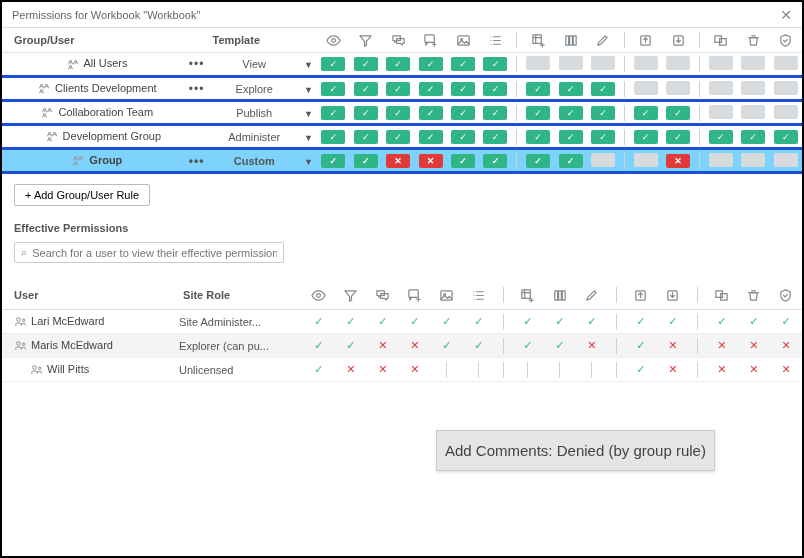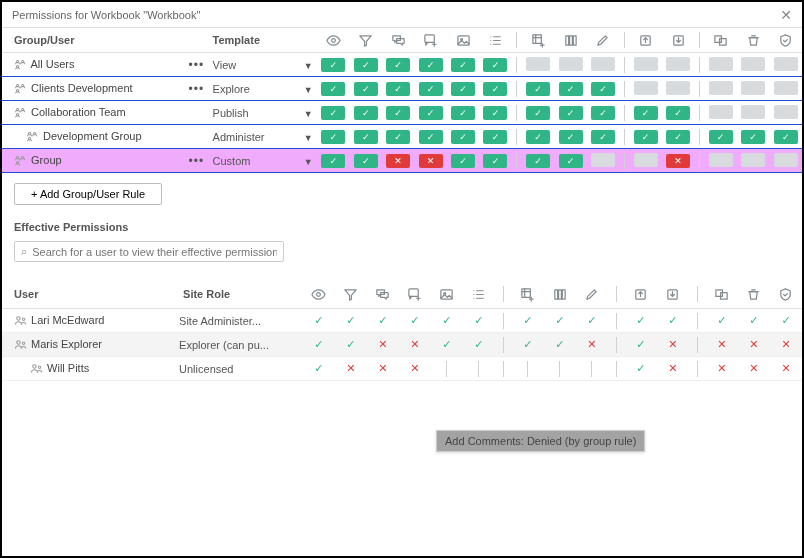--- a/index.html
+++ b/index.html
@@ -13,55 +13,55 @@
 .rules-table { width: 100%; border-collapse: collapse; }
 .rules-table th, .rules-table td { padding: 0; vertical-align: middle; }
 .rules-header-row th { text-align: left; font-weight: bold; font-size: 11px; color: #555; padding: 6px 4px; border-bottom: 1px solid #e0e0e0; }
 .rules-header-row th.icon-col { text-align: center; padding: 4px 0; }
 .col-gu { width: 180px; }
 .col-kebab { width: 22px; }
 .col-tpl { width: 90px; }
 .col-chev { width: 14px; }
 .col-icon { width: 29px; }
 .col-div { width: 10px; }
-.rule-row { height: 24px; border-bottom: 1px solid #1d4ed8; }
-.rule-row.selected { background: #f0abfc; }
+.rule-row { height: 24px; border-bottom: 3px solid #1d4ed8; text-align: center; }
+.rule-row.selected { background: #7dd3fc; font-weight: bold; }
 .rule-row td { padding: 2px 4px; }
 .group-icon { display: inline-block; width: 14px; color: #888; font-size: 11px; }
 .group-name { font-size: 11px; color: #444; }
 .kebab { color: #555; font-size: 12px; cursor: pointer; letter-spacing: 1px; }
 .tpl-name { font-size: 11px; color: #555; }
 .chev { font-size: 9px; color: #555; cursor: pointer; }
 .perm-cell { text-align: center; }
 .perm-badge { display: inline-block; width: 24px; height: 14px; border-radius: 2px; line-height: 14px; font-size: 9px; color: #fff; }
 .perm-allow { background: #2fb586; }
 .perm-deny { background: #e03a3a; }
 .perm-unset { background: #d8dbdd; }
 .perm-allow::after { content: "✓"; }
 .perm-deny::after { content: "✕"; }
 .vdiv { width: 1px; height: 16px; background: #d0d0d0; margin: 0 auto; }
 .add-rule { margin: 10px 12px; }
-.add-rule button { font-size: 11px; padding: 4px 16px; border: 1px solid #bbb; background: #fff; border-radius: 2px; cursor: pointer; }
+.add-rule button { font-size: 11px; padding: 4px 10px; border: 1px solid #bbb; background: #fff; border-radius: 2px; cursor: pointer; }
 .search-row { padding: 4px 12px 10px 12px; }
 .search-box { display: flex; align-items: center; border: 1px solid #ccc; padding: 3px 6px; width: 270px; font-size: 11px; color: #888; border-radius: 2px; }
 .search-box .mag { margin-right: 5px; font-size: 11px; color: #888; }
 .search-input { border: none; outline: none; font-size: 11px; color: #555; flex: 1; }
 .eff-table { width: 100%; border-collapse: collapse; margin-top: 8px; }
 .eff-header-row th { text-align: left; font-weight: bold; font-size: 11px; color: #555; padding: 6px 8px; border-bottom: 1px solid #e0e0e0; }
 .eff-header-row th.icon-col { text-align: center; }
 .eff-row { height: 24px; border-bottom: 1px solid #eee; }
 .eff-row td { padding: 2px 4px; }
 .eff-row.hover { background: #f4f4f4; }
 .user-icon { display: inline-block; width: 14px; color: #999; font-size: 11px; }
 .mark { display: inline-block; width: 24px; text-align: center; font-size: 11px; }
 .mark.allow { color: #2fb586; }
 .mark.deny { color: #e03a3a; }
 .mark.allow::after { content: "✓"; }
 .mark.deny::after { content: "✕"; }
-.tooltip { position: absolute; background: #a3a3a3; border: 1px solid #ccc; padding: 4px 8px; font-size: 11px; color: #444; box-shadow: 0 1px 3px rgba(0,0,0,0.15); white-space: nowrap; z-index: 10; }
+.tooltip { position: absolute; background: #e5e5e5; border: 1px solid #ccc; padding: 11px 8px; font-size: 15px; color: #444; box-shadow: 0 1px 3px rgba(0,0,0,0.15); white-space: nowrap; z-index: 10; }
 .col-user { width: 180px; }
 .col-role { width: 126px; }
 svg.ico { width: 15px; height: 15px; vertical-align: middle; }
 svg.ico path, svg.ico circle, svg.ico rect, svg.ico line, svg.ico ellipse { stroke: #838a90; stroke-width: 1.3; fill: none; stroke-linecap: round; stroke-linejoin: round; }
 svg.gico { width: 14px; height: 12px; vertical-align: middle; }
 svg.gico circle, svg.gico path { stroke: #9a9a9a; stroke-width: 1.2; fill: none; }
 svg.uico { width: 14px; height: 12px; vertical-align: middle; }
 svg.uico circle, svg.uico path { stroke: #9a9a9a; stroke-width: 1.2; fill: none; }
 </style>
 </head>
@@ -515,21 +515,21 @@
           <td class="perm-cell"><span class="mark allow"></span></td>
           <td class="perm-cell"><span class="mark allow"></span></td>
           <td class="perm-cell"><span class="mark allow"></span></td>
         </tr>
         <tr class="eff-row hover">
           <td style="padding-left:12px;"><span class="user-icon"><svg class="uico" viewBox="0 0 16 14">
                 <circle cx="5" cy="4" r="2"></circle>
                 <path d="M1.5 11c0-2 1.8-3 3.5-3s3.5 1 3.5 3"></path>
                 <circle cx="11" cy="5" r="1.5"></circle>
                 <path d="M8.5 11c0-1.5 1.3-2.3 2.5-2.3s2.5 .8 2.5 2.3"></path>
-              </svg></span> <span class="group-name">Maris Explorer</span></td>
+              </svg></span> <span class="group-name">Maris McEdward</span></td>
           <td></td>
           <td><span class="tpl-name">Explorer (can pu...</span></td>
           <td></td>
           <td class="perm-cell"><span class="mark allow"></span></td>
           <td class="perm-cell"><span class="mark allow"></span></td>
           <td class="perm-cell"><span class="mark deny"></span></td>
           <td class="perm-cell"><span class="mark deny"></span></td>
           <td class="perm-cell"><span class="mark allow"></span></td>
           <td class="perm-cell"><span class="mark allow"></span></td>
           <td class="perm-cell">

